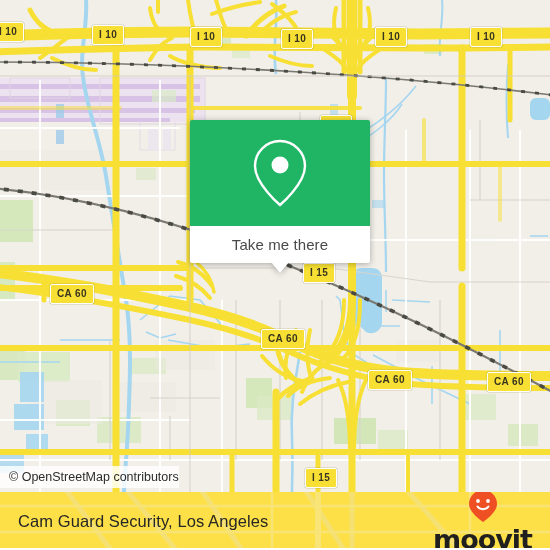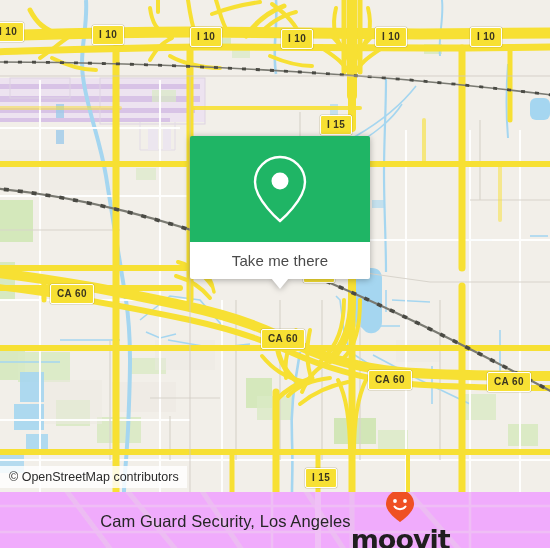--- a/index.html
+++ b/index.html
@@ -52,21 +52,20 @@
     box-shadow: 0 0 0 0.5px rgba(140,130,60,0.35);
   }
 
   
   #popup-card {
     position: absolute;
     left: 190px;
     top: 120px;
     width: 180px;
     filter: drop-shadow(0 1px 3px rgba(0,0,0,0.30));
-    margin-top: 16px;
   }
   #popup-image {
     position: relative;
     height: 106px;
     background: #1fb565;
     border-radius: 2px 2px 0 0;
     display: flex;
     align-items: center;
     justify-content: center;
   }
@@ -97,39 +96,39 @@
   }
 
   
   #attribution {
     position: absolute;
     left: 0;
     top: 466px;
     height: 22px;
     display: flex;
     align-items: center;
-    padding: 0 8px 0 9px;
+    padding: 0 0 0 9px;
     background: rgba(255,255,255,0.82);
     font-family: "Liberation Sans", sans-serif;
     font-size: 12.5px;
     color: #2b2b2b;
     white-space: nowrap;
   }
 
   
   #bottom-bar {
     position: absolute;
     left: 0;
     top: 492px;
     width: 550px;
     height: 58px;
-    background: #f0abfc;
+    background: #fde047;
     display: flex;
     align-items: center;
-    justify-content: center;
+    justify-content: space-between;
     box-sizing: border-box;
     padding: 0 18px 0 18px;
     overflow: hidden;
   }
   #bottom-bar-watermark {
     position: absolute;
     left: 0; top: 0;
     width: 550px; height: 58px;
     opacity: 0.30;
     pointer-events: none;

